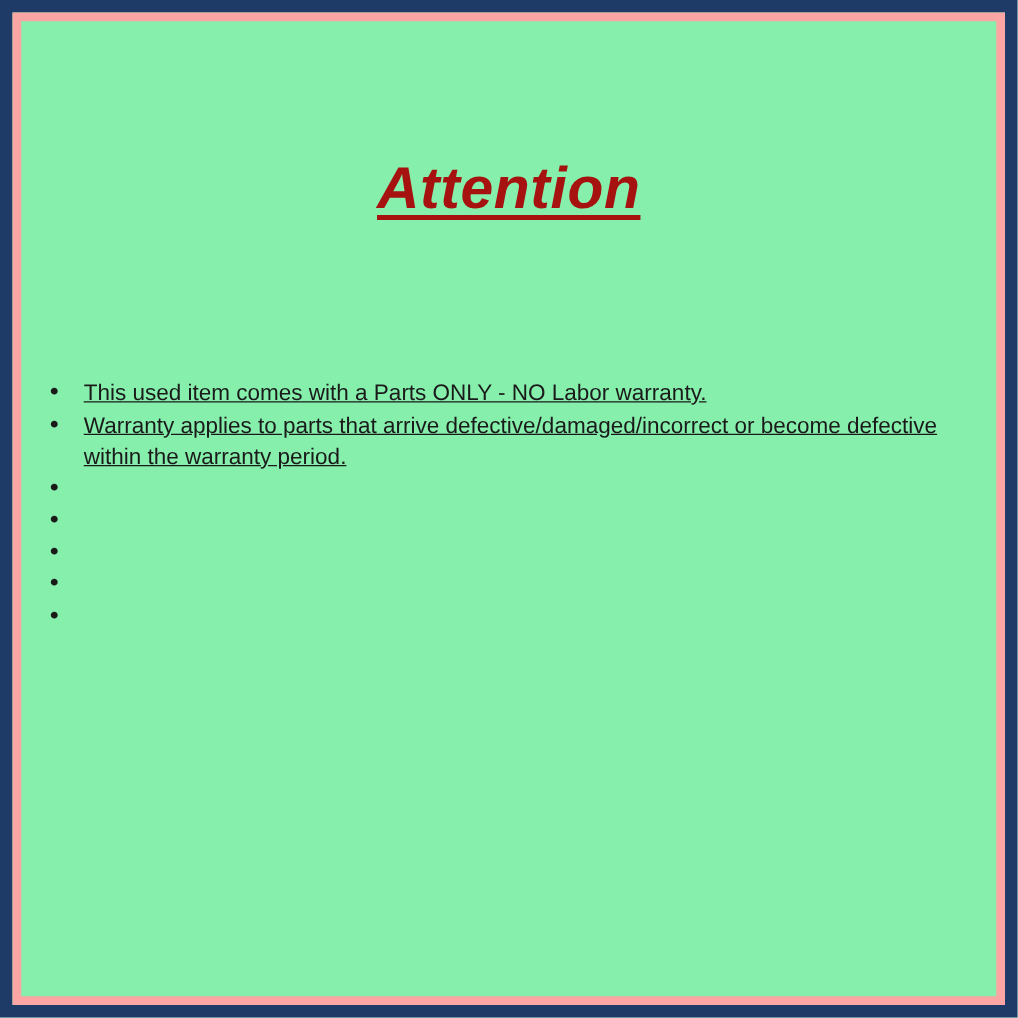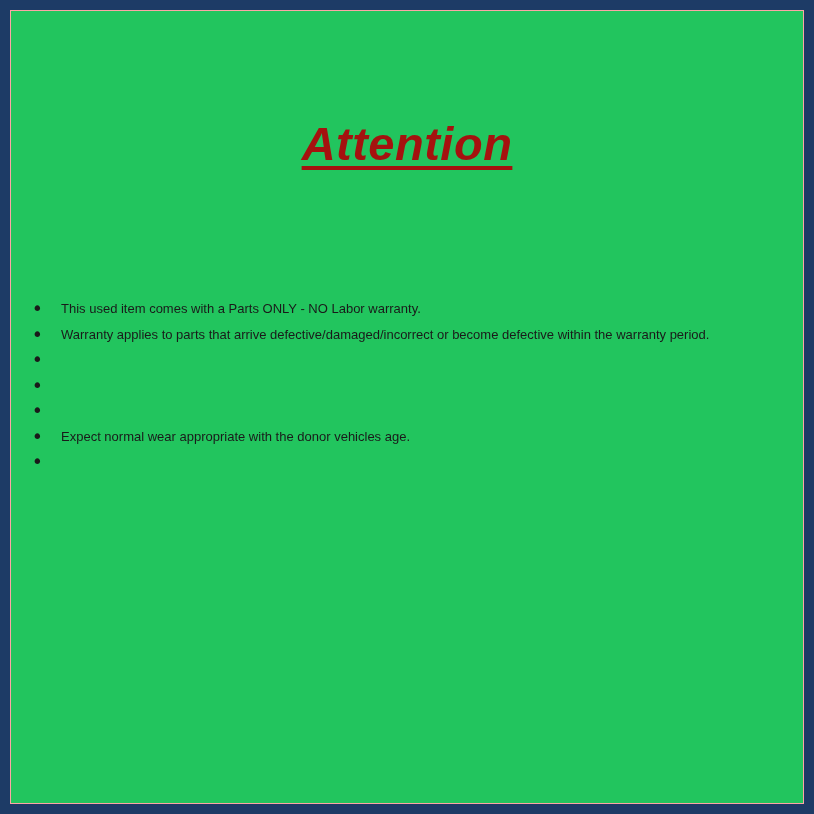--- a/index.html
+++ b/index.html
@@ -19,22 +19,22 @@
     height: 814px;
     box-sizing: border-box;
     background: #1d3b66;
     padding: 10px;
   }
   .inner {
     position: relative;
     width: 100%;
     height: 100%;
     box-sizing: border-box;
-    background: #22c55e;
-    border: 1px solid #fca5a5;
+    background: #86efac;
+    border: 7px solid #fca5a5;
   }
   .title {
     text-align: center;
     color: #a5120f;
     font-family: "Liberation Sans", sans-serif;
     font-weight: bold;
     font-style: italic;
     font-size: 47px;
     letter-spacing: 0.5px;
     text-decoration: underline;
@@ -63,24 +63,25 @@
     text-align: right;
     padding-right: 18px;
     box-sizing: border-box;
     color: #1a1a1a;
     font-size: 19px;
     line-height: 25.5px;
     font-family: "DejaVu Sans", sans-serif;
   }
   .bullet-text {
     color: #1a1a1a;
-    font-size: 13px;
+    font-size: 18px;
     line-height: 25.5px;
     font-family: "Liberation Sans", sans-serif;
     max-width: 712px;
+    text-decoration: underline;
   }
 </style>
 </head>
 <body>
 
 <div class="page">
   <div class="inner">
 
     <h1 class="title">Attention</h1>
 
@@ -103,21 +104,20 @@
       <li class="bullet-row">
         <span class="bullet-mark">•</span>
       </li>
 
       <li class="bullet-row">
         <span class="bullet-mark">•</span>
       </li>
 
       <li class="bullet-row">
         <span class="bullet-mark">•</span>
-        <span class="bullet-text">Expect normal wear appropriate with the donor vehicles age.</span>
       </li>
 
       <li class="bullet-row">
         <span class="bullet-mark">•</span>
       </li>
 
     </ul>
 
   </div>
 </div>

